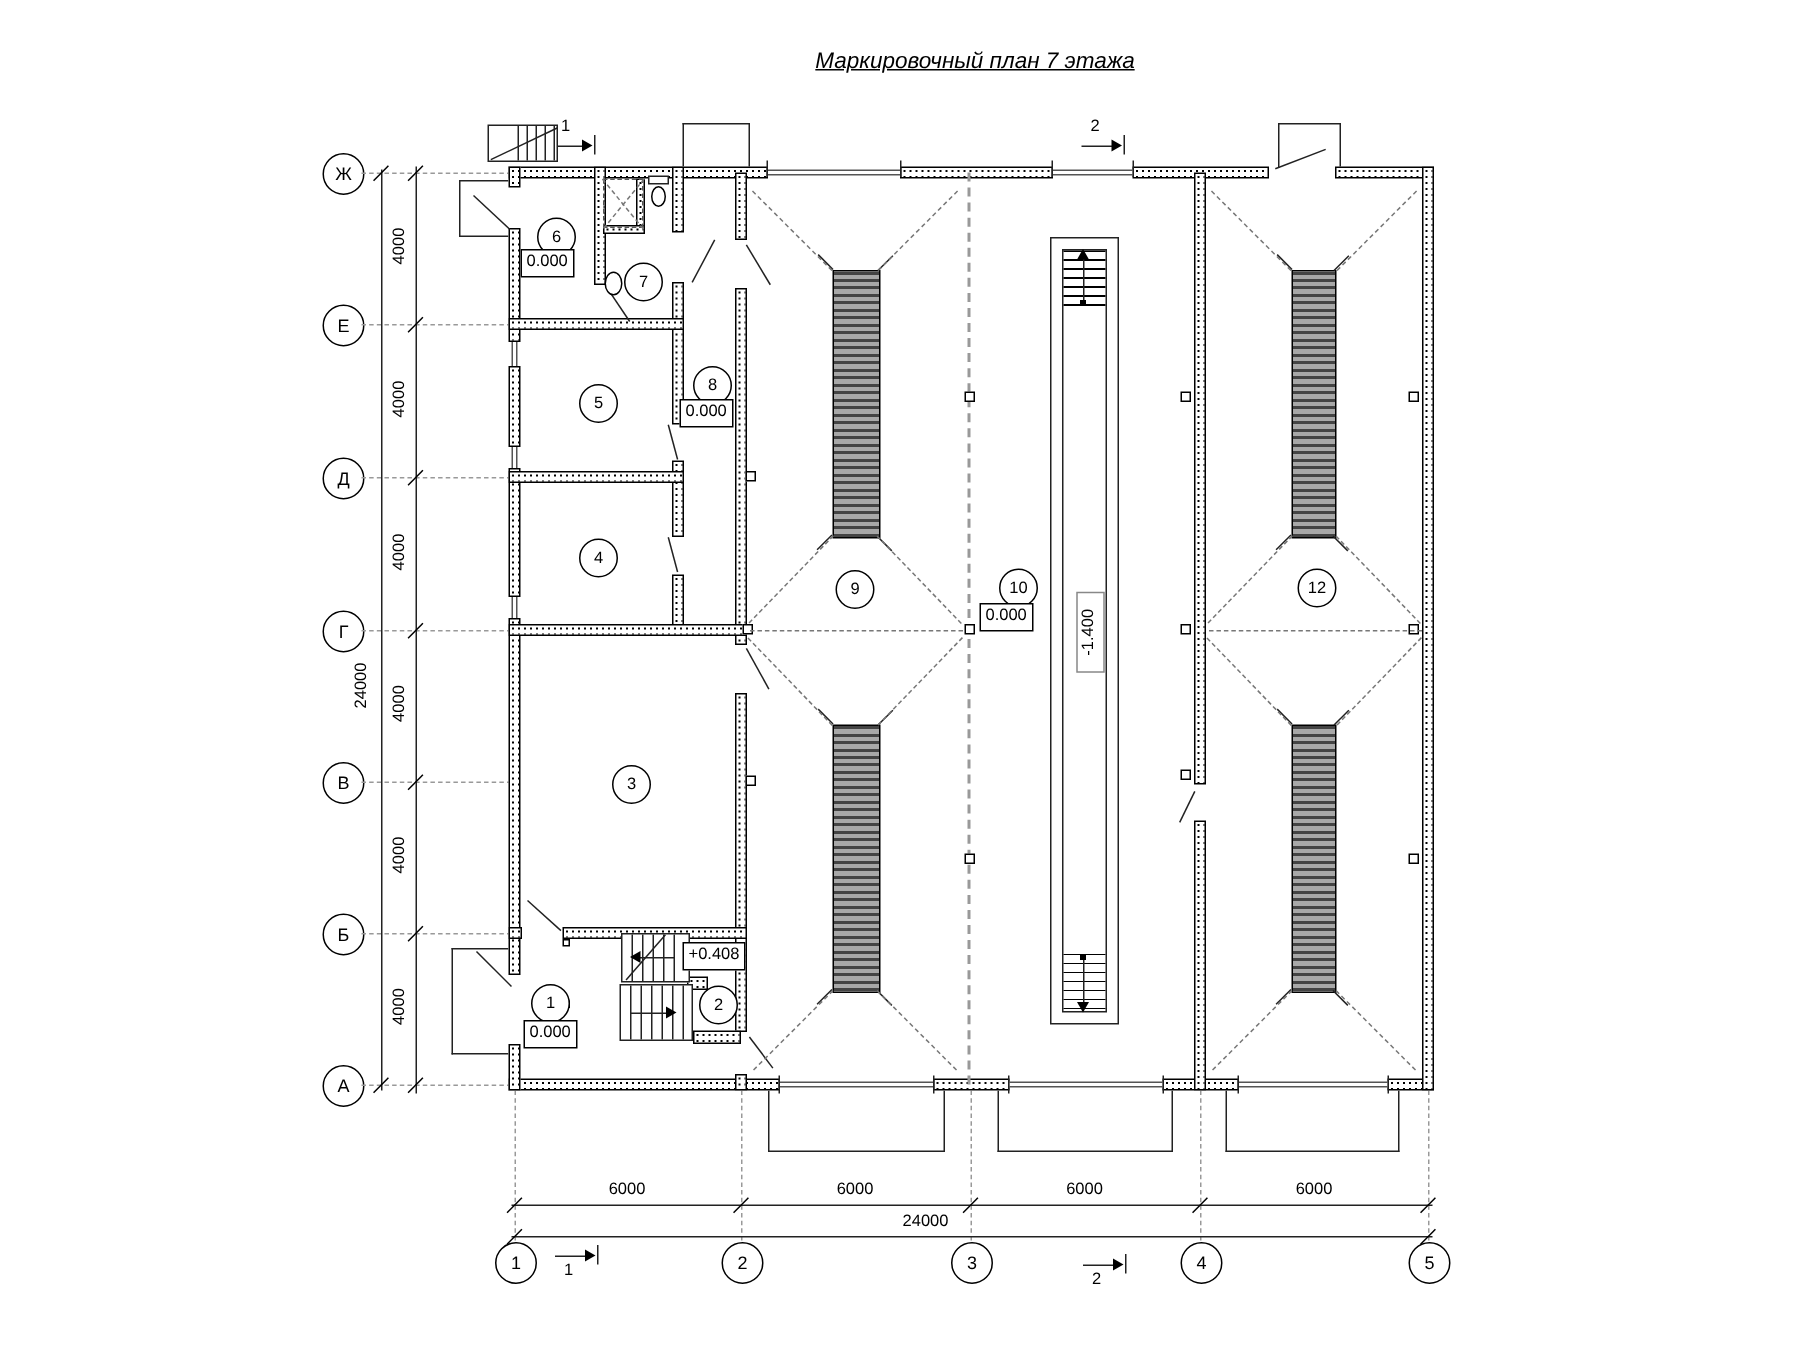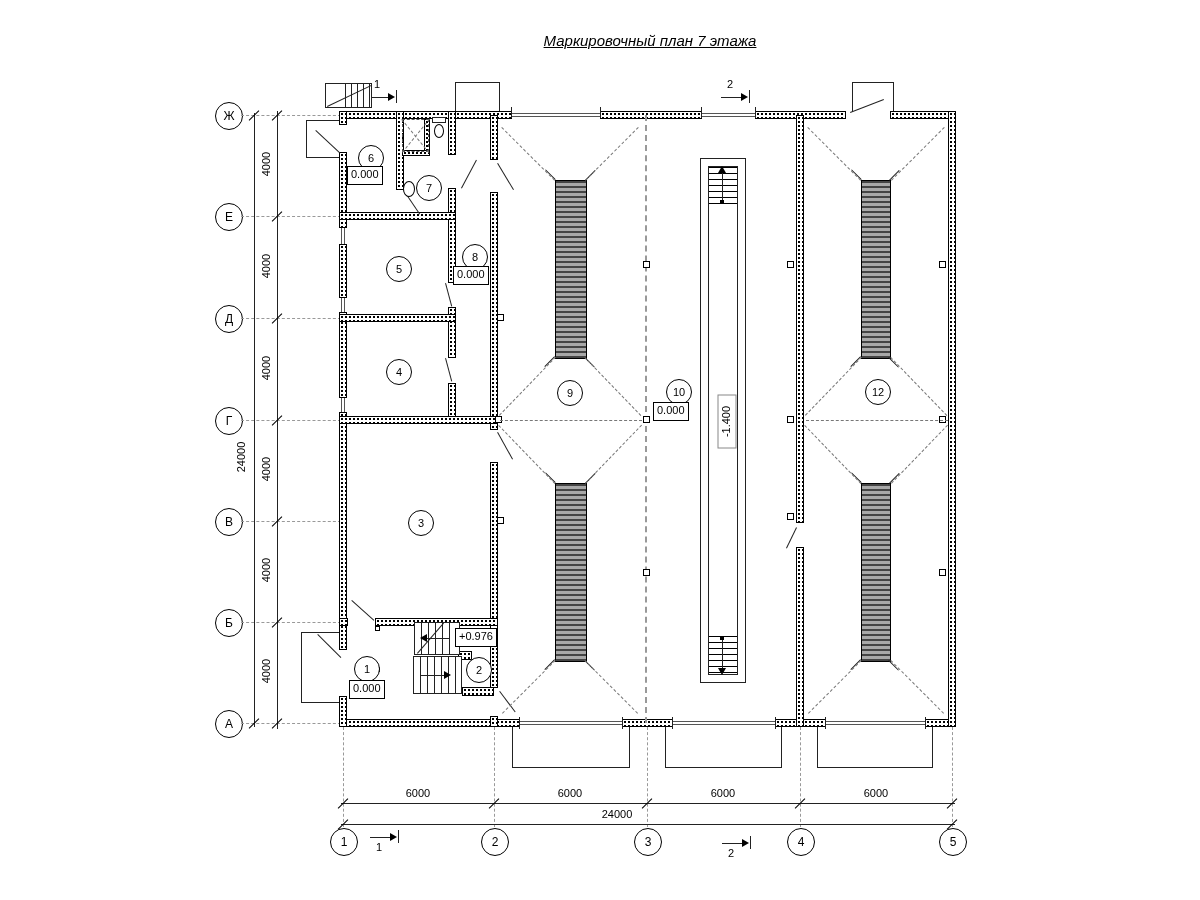--- a/index.html
+++ b/index.html
@@ -353,16 +353,16 @@
     <div class="circle rm" style="left:557px;top:380px">9</div>
     <div class="circle rm" style="left:666px;top:379px">10</div>
     <div class="circle rm" style="left:865px;top:379px">12</div>
   </div>
 
   <div>
     <div class="elev" style="left:347px;top:166px">0.000</div>
     <div class="elev" style="left:453px;top:266px">0.000</div>
     <div class="elev" style="left:349px;top:680px">0.000</div>
     <div class="elev" style="left:653px;top:402px">0.000</div>
-    <div class="elev" style="left:455px;top:628px">+0.976</div>
+    <div class="elev" style="left:455px;top:628px">+0.408</div>
   </div>
 
 </div>
 
 </body></html>

